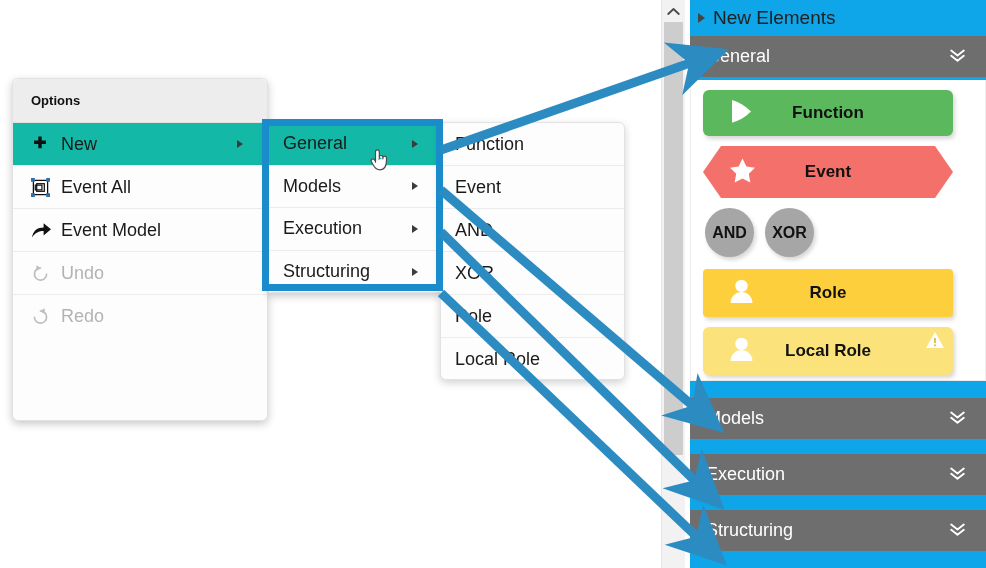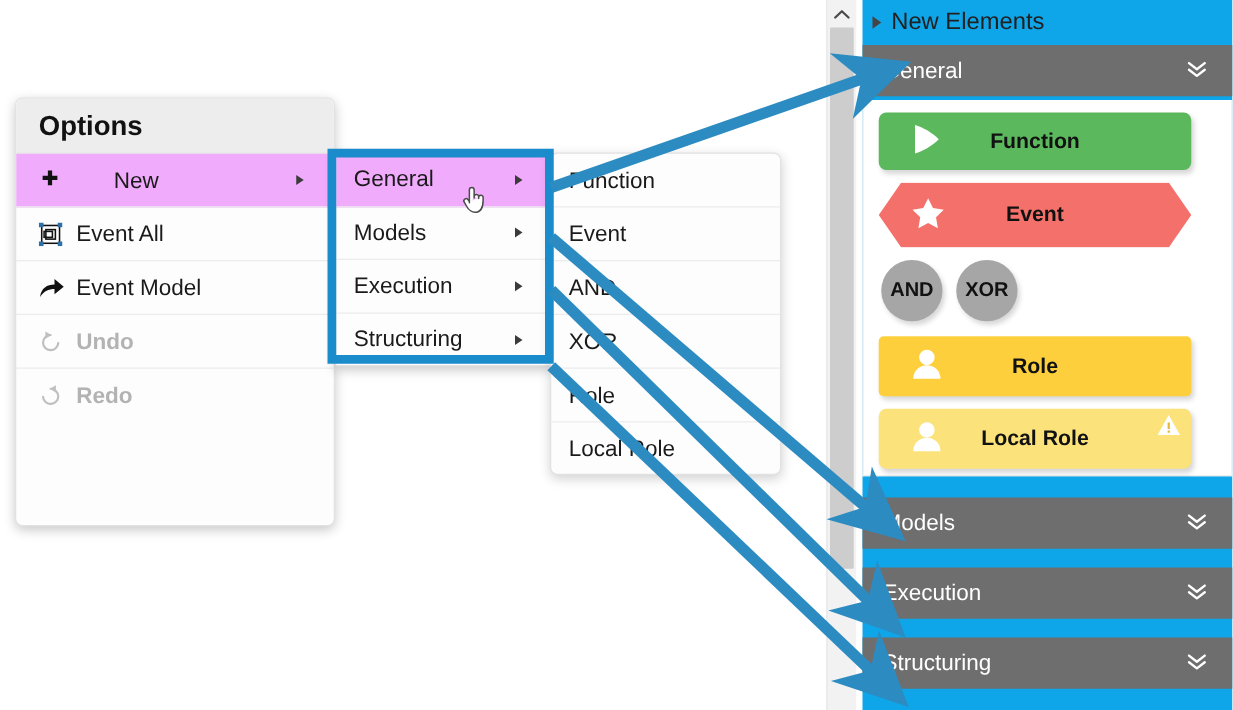--- a/index.html
+++ b/index.html
@@ -14,33 +14,33 @@
   
   .ctx-panel{
     position:absolute;background:#fdfdfd;
     border:1px solid #e2e2e2;border-radius:6px;
     box-shadow:0 3px 9px rgba(0,0,0,.22);
     box-sizing:border-box;
   }
   #options-panel{left:12px;top:78px;width:256px;height:343px;}
   .ctx-header{
     height:43px;line-height:43px;padding-left:18px;
-    font-size:22px;font-weight:bold;color:#111;
+    font-size:13px;font-weight:bold;color:#111;
     background:#ededed;border-bottom:1px solid #e0e0e0;
     border-radius:6px 6px 0 0;
   }
   .ctx-item{
     position:relative;height:43px;display:flex;align-items:center;
     padding:0 14px 0 18px;font-size:18px;color:#1a1a1a;
     border-bottom:1px solid #ececec;
     box-sizing:border-box;
   }
   .ctx-item:last-child{border-bottom:none;}
-  .ctx-item.hl{background:#f0abfc;gap:30px;}
-  .ctx-item.disabled{color:#b3b3b3;font-weight:bold;}
+  .ctx-item.hl{background:#14b8a6;}
+  .ctx-item.disabled{color:#b3b3b3;}
   .ctx-ico{
     width:30px;flex:0 0 30px;display:flex;align-items:center;
     justify-content:flex-start;color:#111;font-size:19px;line-height:1;
   }
   .ctx-item.disabled .ctx-ico{color:#bfbfbf;}
   .ctx-label{flex:1 1 auto;white-space:nowrap;}
   .caret{
     flex:0 0 10px;width:0;height:0;
     border-left:6px solid #3b3b3b;
     border-top:4.5px solid transparent;

